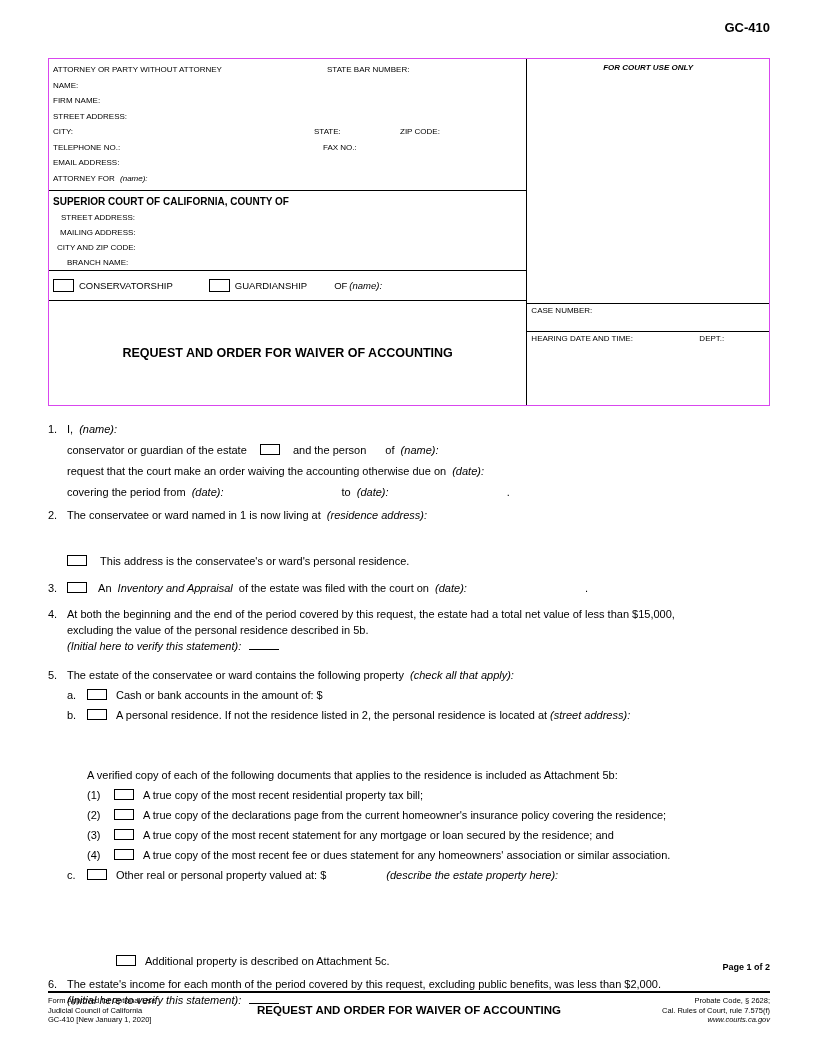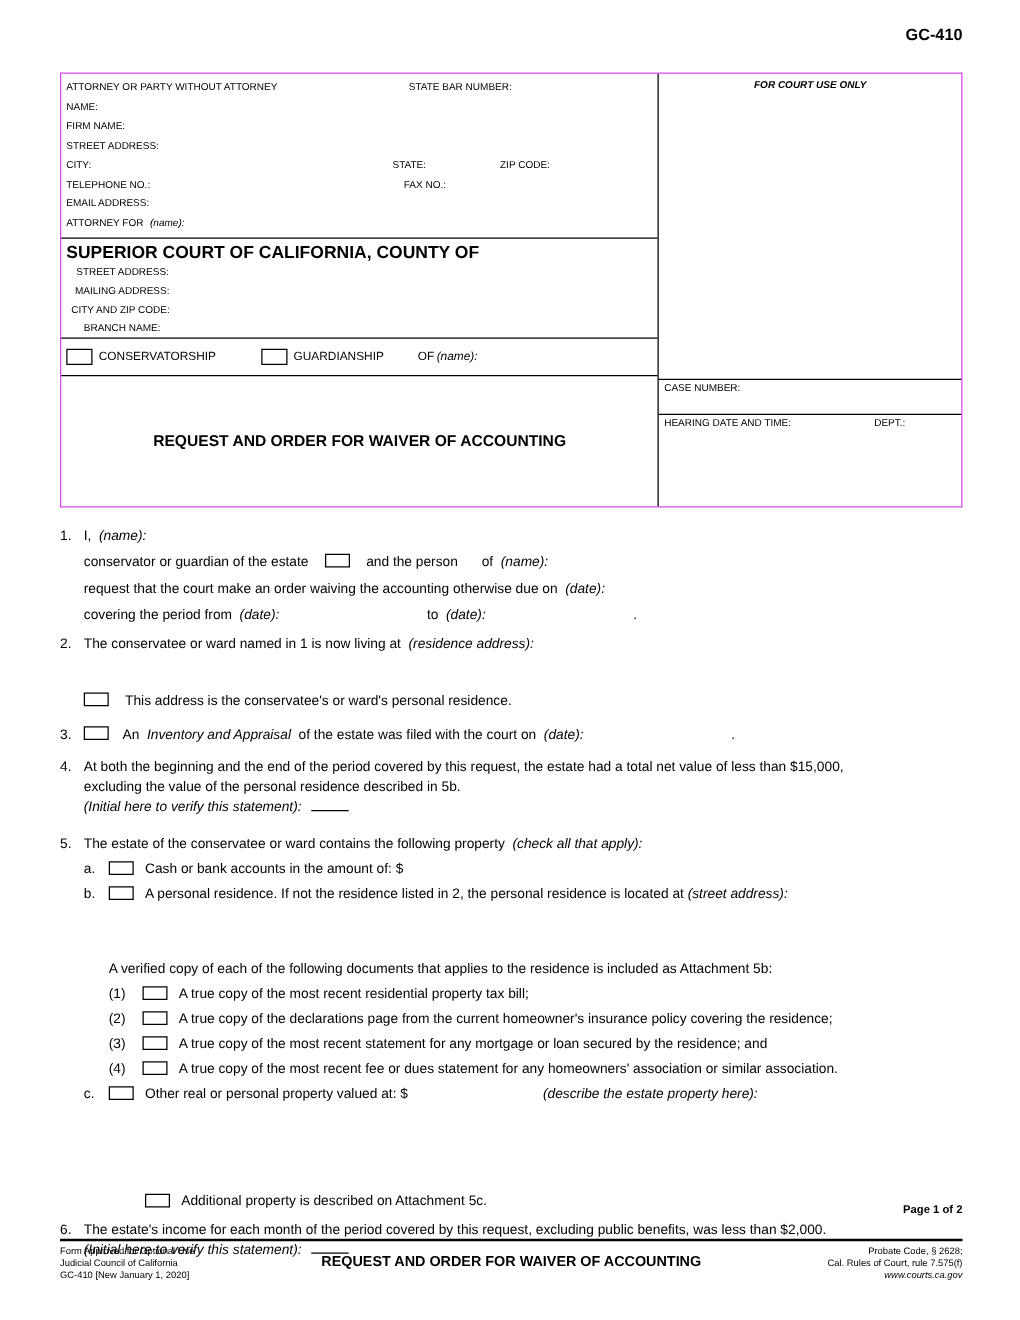--- a/index.html
+++ b/index.html
@@ -14,21 +14,21 @@
   
   .header-box { display: flex; border: 1px solid #d946ef; height: 348px; }
   .hleft { width: 66.3%; display: flex; flex-direction: column; }
   .hright { flex: 1; border-left: 1px solid #000; display: flex; flex-direction: column; }
 
   .attorney { height: 132px; border-bottom: 1px solid #000; padding: 3px 4px 0; font-size: 8px; }
   .hrow { position: relative; height: 15.5px; line-height: 15.5px; white-space: nowrap; }
   .abs { position: absolute; top: 0; }
 
   .court { height: 80px; border-bottom: 1px solid #000; padding: 2px 4px 0; font-size: 8px; }
-  .court-title { font-weight: bold; font-size: 14px; height: 17px; line-height: 17px; }
+  .court-title { font-weight: bold; font-size: 10px; height: 17px; line-height: 17px; }
   .crow { height: 15px; line-height: 15px; }
 
   .casetype { height: 30px; border-bottom: 1px solid #000; display: flex; align-items: center; padding-left: 4px; font-size: 9.5px; }
   .ct-label { margin-left: 5px; }
 
   .htitle { flex: 1; display: flex; align-items: center; justify-content: center; font-weight: bold; font-size: 12.5px; }
 
   .court-use { height: 244px; text-align: center; font-size: 8px; font-weight: bold; font-style: italic; padding-top: 4px; }
   .case-num { height: 28px; border-top: 1px solid #000; font-size: 8px; padding: 2px 4px; }
   .hearing { flex: 1; border-top: 1px solid #000; font-size: 8px; padding: 2px 4px; position: relative; }
@@ -52,21 +52,21 @@
   .sub-letter { width: 20px; flex-shrink: 0; }
   .sub-num { width: 27px; flex-shrink: 0; }
   .sub .cb { margin-top: 4px; margin-right: 9px; }
   .subs { margin-left: 20px; }
   .verified { margin-left: 20px; margin-top: 40px; }
   .additional { margin-left: 49px; margin-top: 66px; display: flex; }
   .additional .cb { margin-top: 4px; margin-right: 9px; }
 
   .ml3 { margin-left: 3px; } .ml8 { margin-left: 8px; }
   .ml10 { margin-left: 10px; } .ml16 { margin-left: 16px; }
-  .ml115 { margin-left: 115px; } .ml140 { margin-left: 108px; }
+  .ml115 { margin-left: 115px; } .ml140 { margin-left: 60px; }
 
   
   .footer-wrap { position: absolute; left: 48px; right: 46px; top: 962px; }
   .page-num { text-align: right; font-weight: bold; font-size: 9px; margin-bottom: 19px; }
   .footer-row { border-top: 2px solid #000; display: flex; padding-top: 3px; }
   .f-left { width: 175px; font-size: 7.5px; line-height: 9.5px; }
   .f-center { flex: 1; text-align: center; font-weight: bold; font-size: 11.5px; align-self: center; }
   .f-right { width: 175px; font-size: 7.5px; line-height: 9.5px; text-align: right; }
 </style>
 </head>

